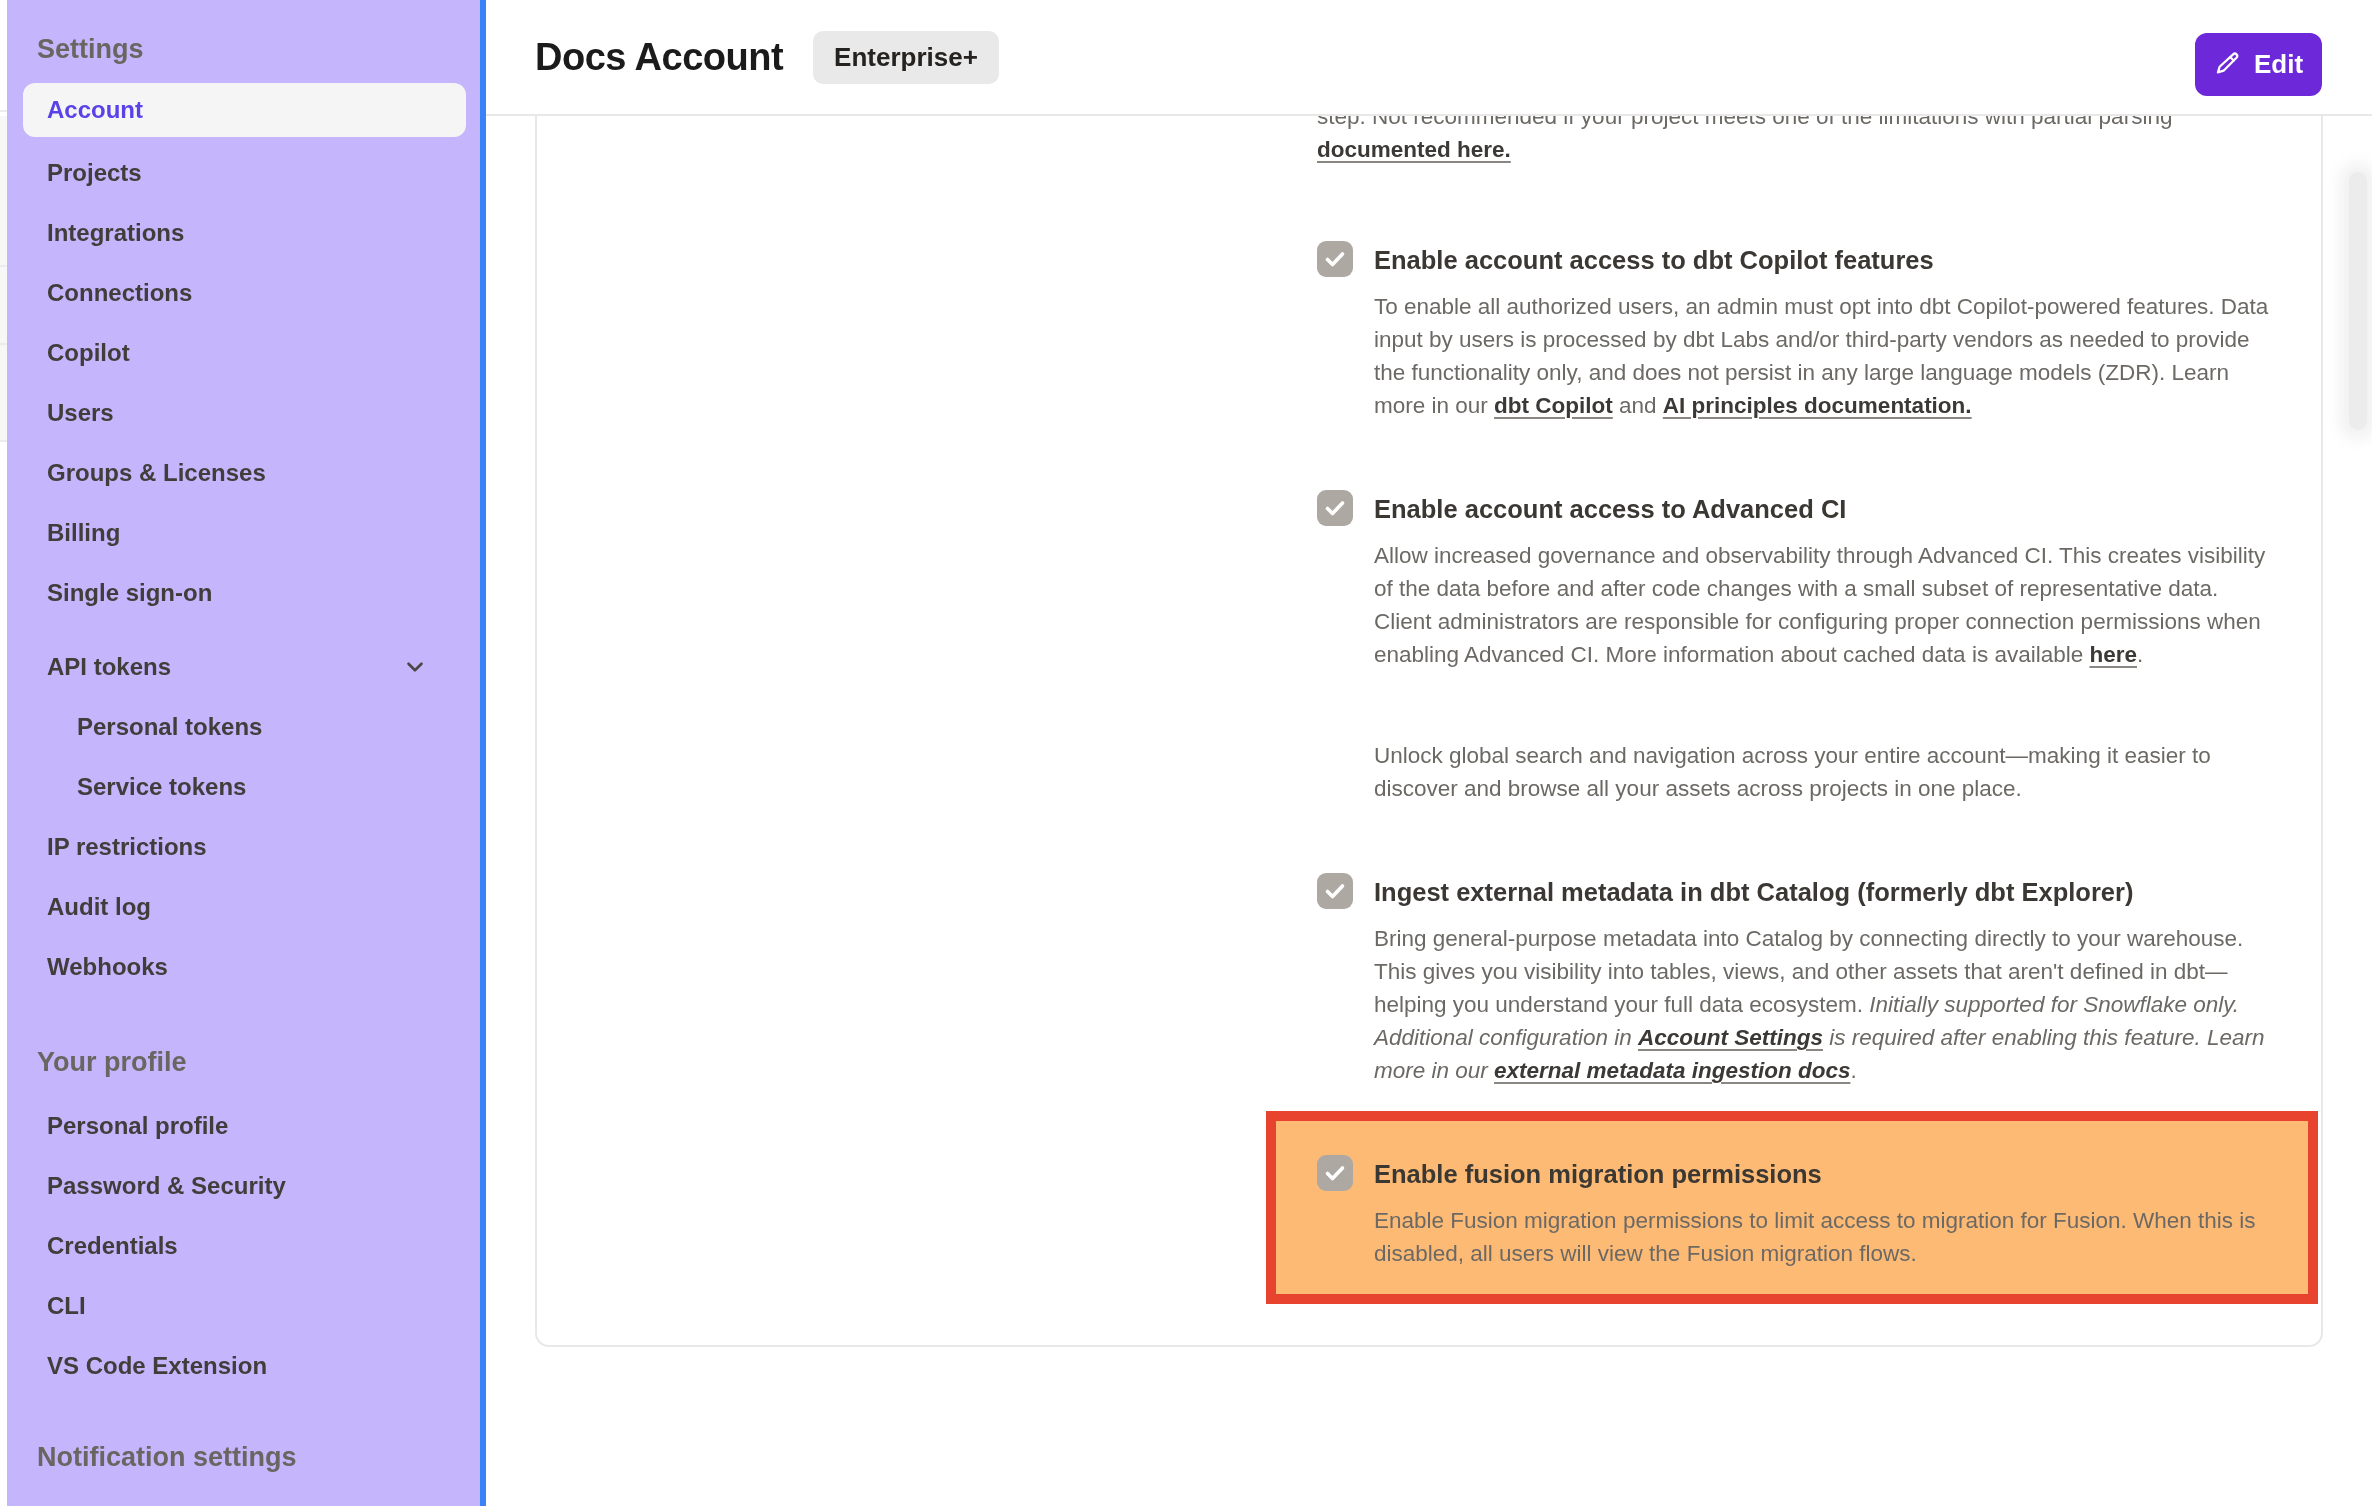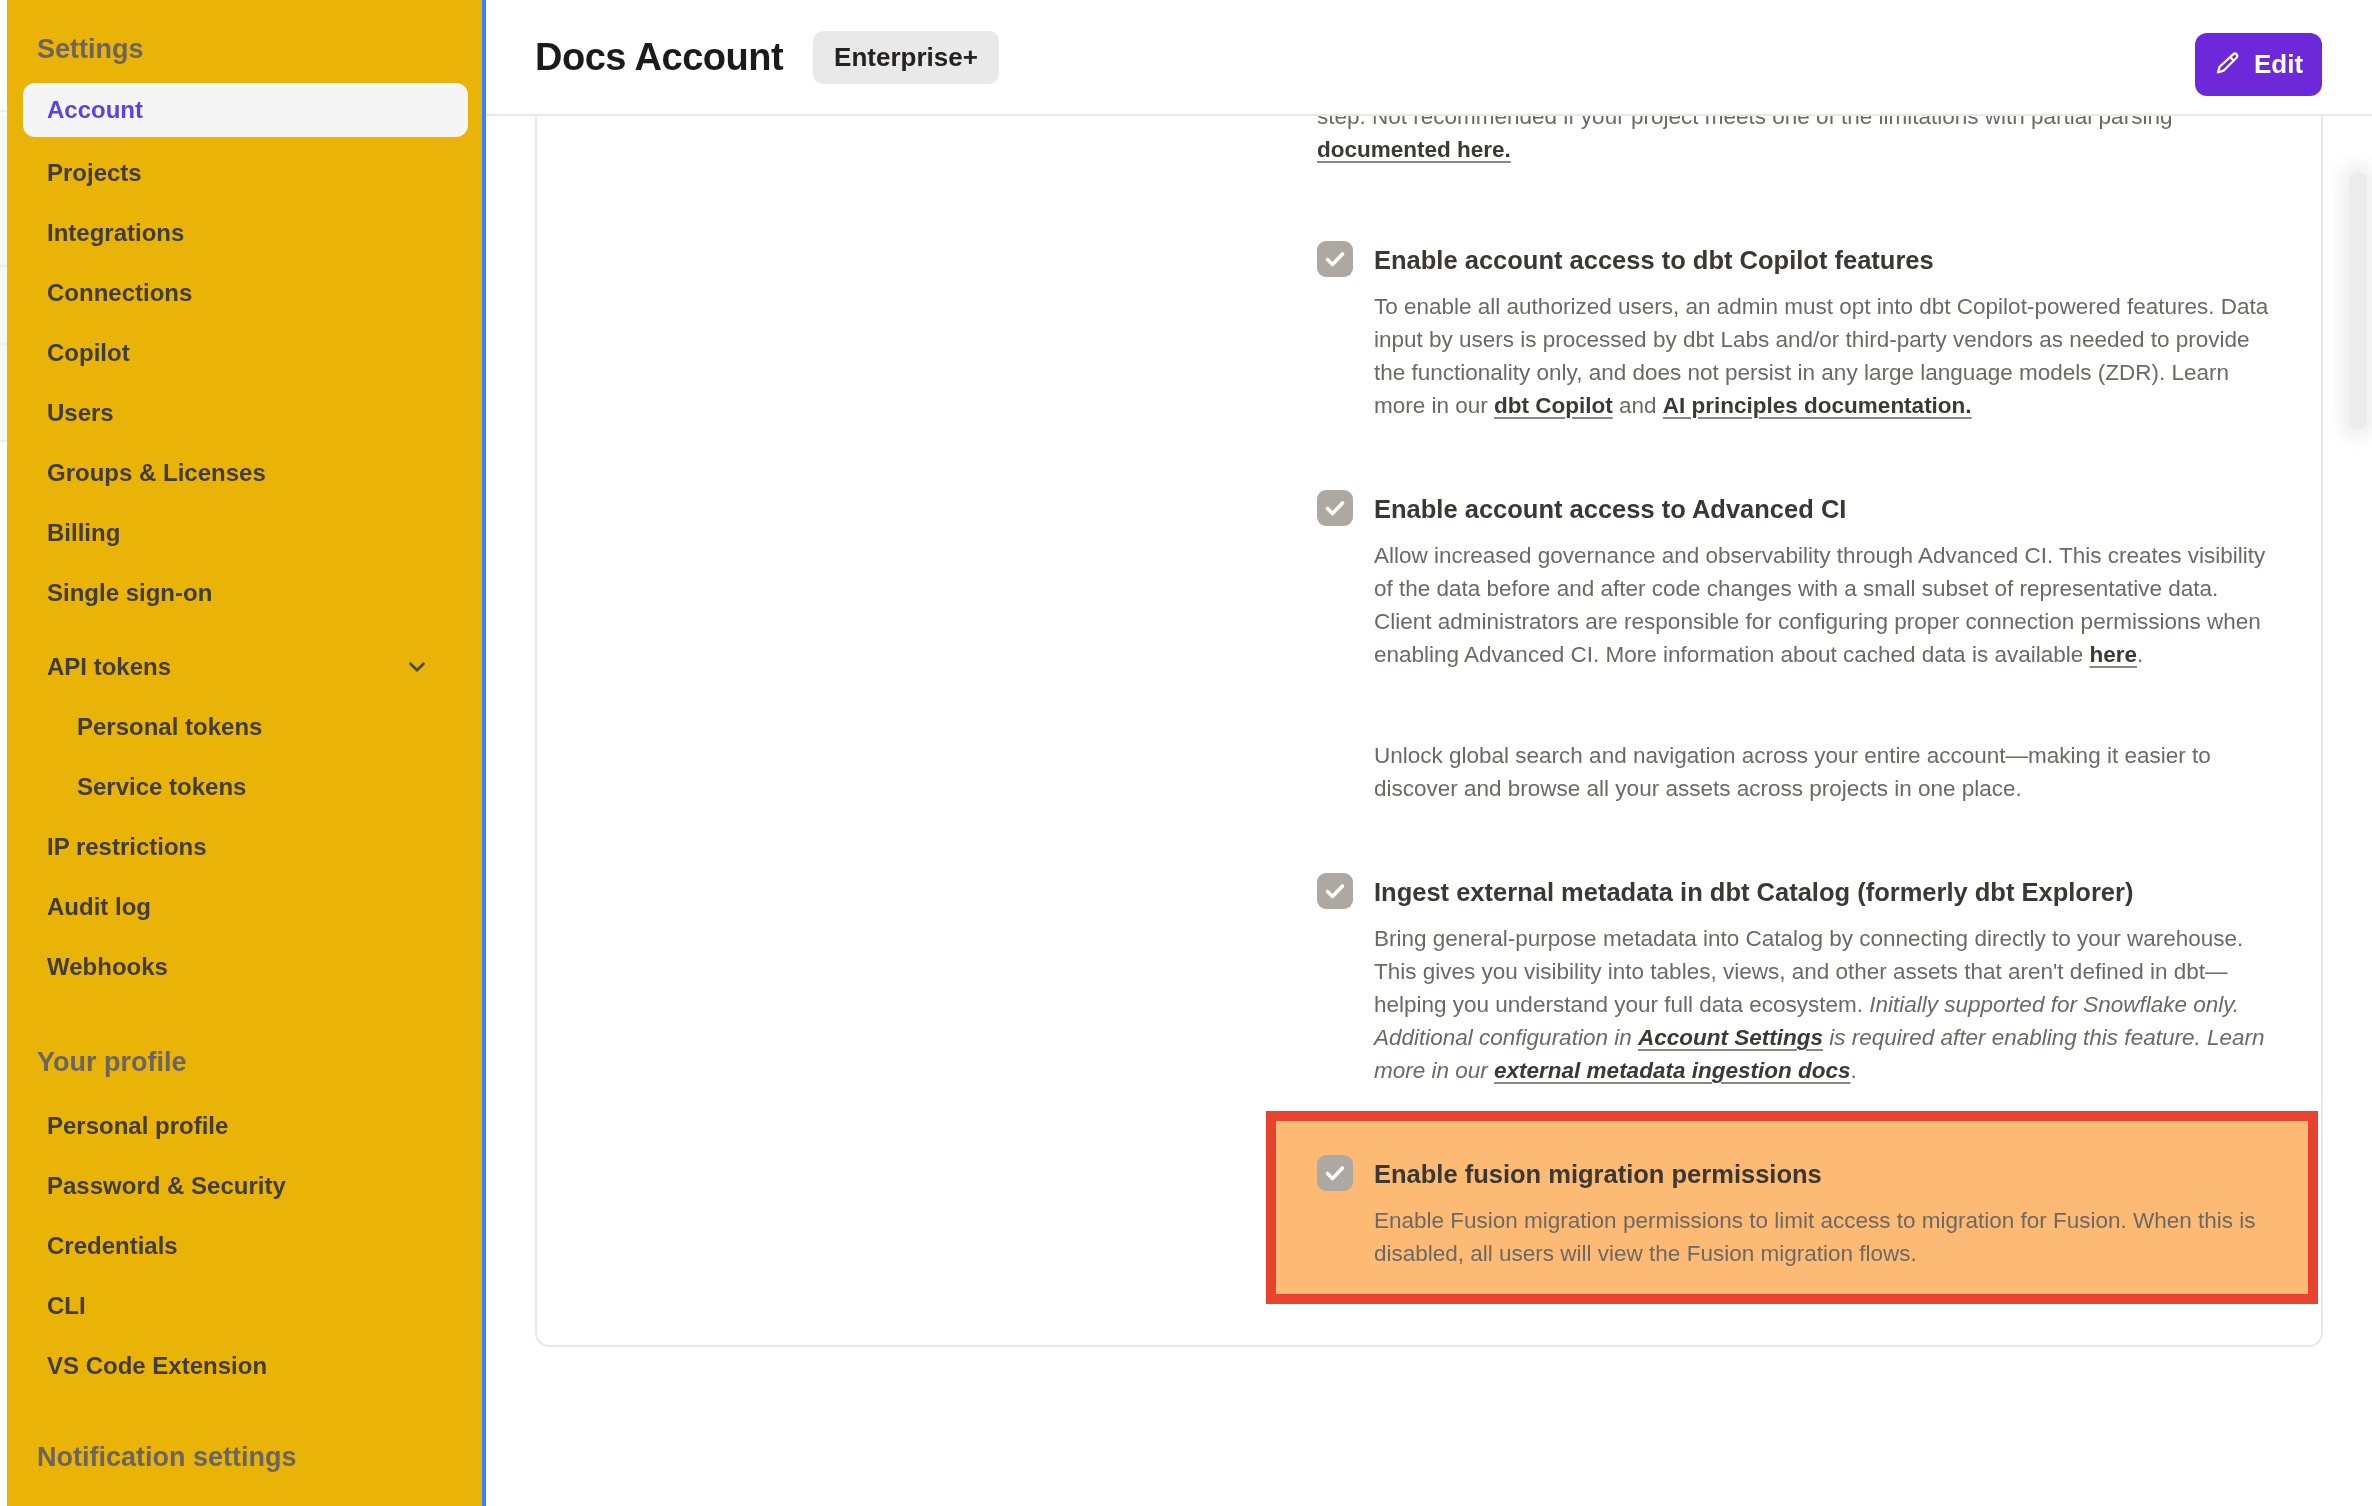--- a/index.html
+++ b/index.html
@@ -7,21 +7,21 @@
               font-family:"Liberation Sans", sans-serif; }
   #stage { position:relative; width:2372px; height:1506px; background:#fff; }
 
   
   .edge-strip { position:absolute; left:0; top:0; width:7px; height:1506px; background:#fff; }
   .edge-strip .fill { position:absolute; left:0; top:116px; width:7px; height:324px; background:#f7f7f6; }
   .edge-strip .hline { position:absolute; left:0; width:7px; height:2px; background:#ececec; }
 
   
   #sidebar { position:absolute; left:7px; top:0; width:479px; height:1506px;
-             background:#eab308; border-right:4px solid #3b82f6; padding:34px 14px 0 16px; }
+             background:#c4b5fd; border-right:6px solid #3b82f6; padding:34px 14px 0 16px; }
   .side-heading { font-size:27px; font-weight:600; color:#6A6561; margin:0 0 18px 14px; }
   .side-item { height:60px; display:flex; align-items:center; padding:0 20px 0 24px;
                font-size:24px; font-weight:600; color:#403D3B; border-radius:12px; cursor:pointer; }
   .side-item.active { background:#F5F5F6; color:#5842E8; height:54px; margin-bottom:6px; }
   .side-item.indent { padding-left:54px; }
   .side-item.gap-before { margin-top:14px; }
   .side-item .spacer { flex:1; }
   .chev { width:26px; height:26px; margin-right:18px; }
   .section-gap { margin-top:50px; }
   .notif-gap { margin-top:46px; }

